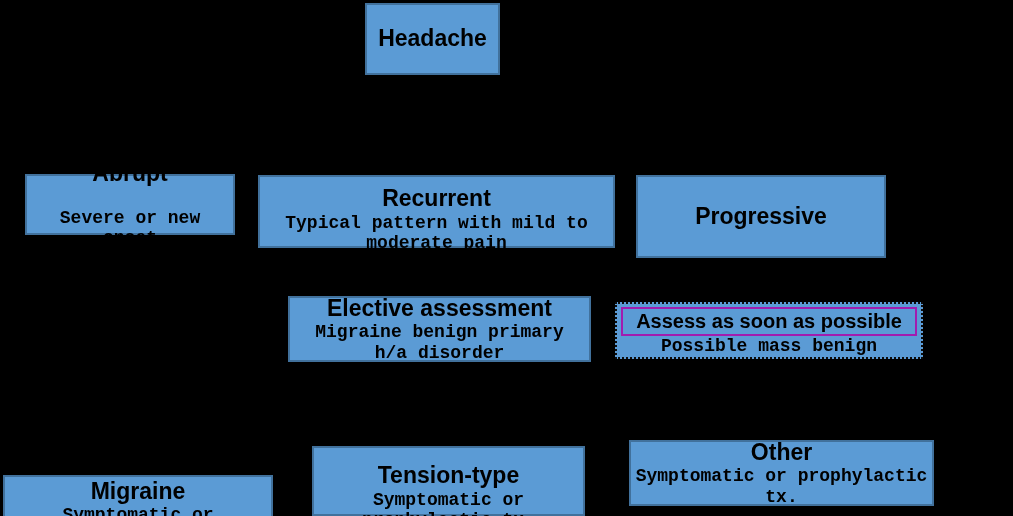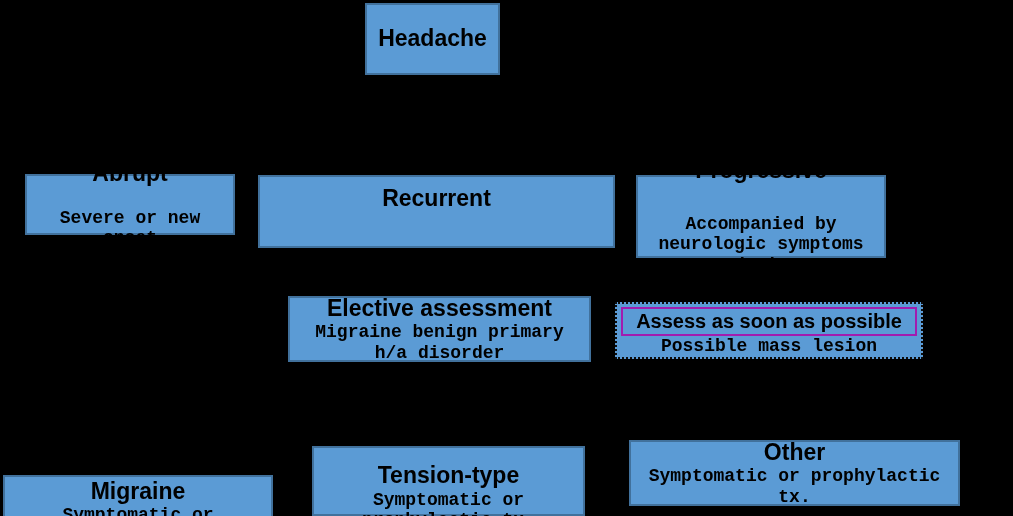--- a/index.html
+++ b/index.html
@@ -48,21 +48,21 @@
                    justify-content: flex-start; padding-top: 8px; }
   #n-progressive { left: 636px; top: 175px; width: 250px; height: 83px; gap: 29px; }
   #n-immediate   { left: 10px;  top: 287px; width: 248px; height: 70px; }
   #n-elective    { left: 288px; top: 296px; width: 303px; height: 66px; }
   #n-assess      { left: 615px; top: 302px; width: 308px; height: 57px;
                    border: 2px dotted #0d0d0d; justify-content: flex-start;
                    padding-top: 3px; }
   #n-migraine    { left: 3px;   top: 439px; width: 270px; height: 74px; margin-top: 36px; }
   #n-tension     { left: 312px; top: 446px; width: 273px; height: 70px;
                    justify-content: flex-start; padding-top: 14px; }
-  #n-other       { left: 629px; top: 440px; width: 331px; height: 66px; }
+  #n-other       { left: 629px; top: 440px; width: 305px; height: 66px; }
   
   .boxed-title {
     font-size: 20px;
     border: 2px solid #a21caf;
     width: calc(100% - 8px);
     padding: 0 2px;
     line-height: 1.25;
     white-space: nowrap;
     overflow: hidden;
   }
@@ -76,36 +76,36 @@
     <div class="title">Headache</div>
   </div>
 
   <div class="node" id="n-abrupt">
     <div class="title">Abrupt</div>
     <div class="subtitle">Severe or new onset</div>
   </div>
 
   <div class="node" id="n-recurrent">
     <div class="title">Recurrent</div>
+    <div class="subtitle">Typical pattern with mild to moderate pain</div>
   </div>
 
   <div class="node" id="n-progressive">
     <div class="title">Progressive</div>
-    <div class="subtitle">Accompanied by neurologic symptoms and signs</div>
   </div>
 
 
   <div class="node" id="n-elective">
     <div class="title">Elective assessment</div>
     <div class="subtitle">Migraine benign primary h/a disorder</div>
   </div>
 
   <div class="node" id="n-assess">
     <div class="boxed-title">Assess as soon as possible</div>
-    <div class="subtitle">Possible mass lesion</div>
+    <div class="subtitle">Possible mass benign</div>
   </div>
 
   <div class="node" id="n-migraine">
     <div class="title">Migraine</div>
     <div class="subtitle">Symptomatic or prophylactic tx.</div>
   </div>
 
   <div class="node" id="n-tension">
     <div class="title">Tension-type</div>
     <div class="subtitle">Symptomatic or prophylactic tx.</div>

